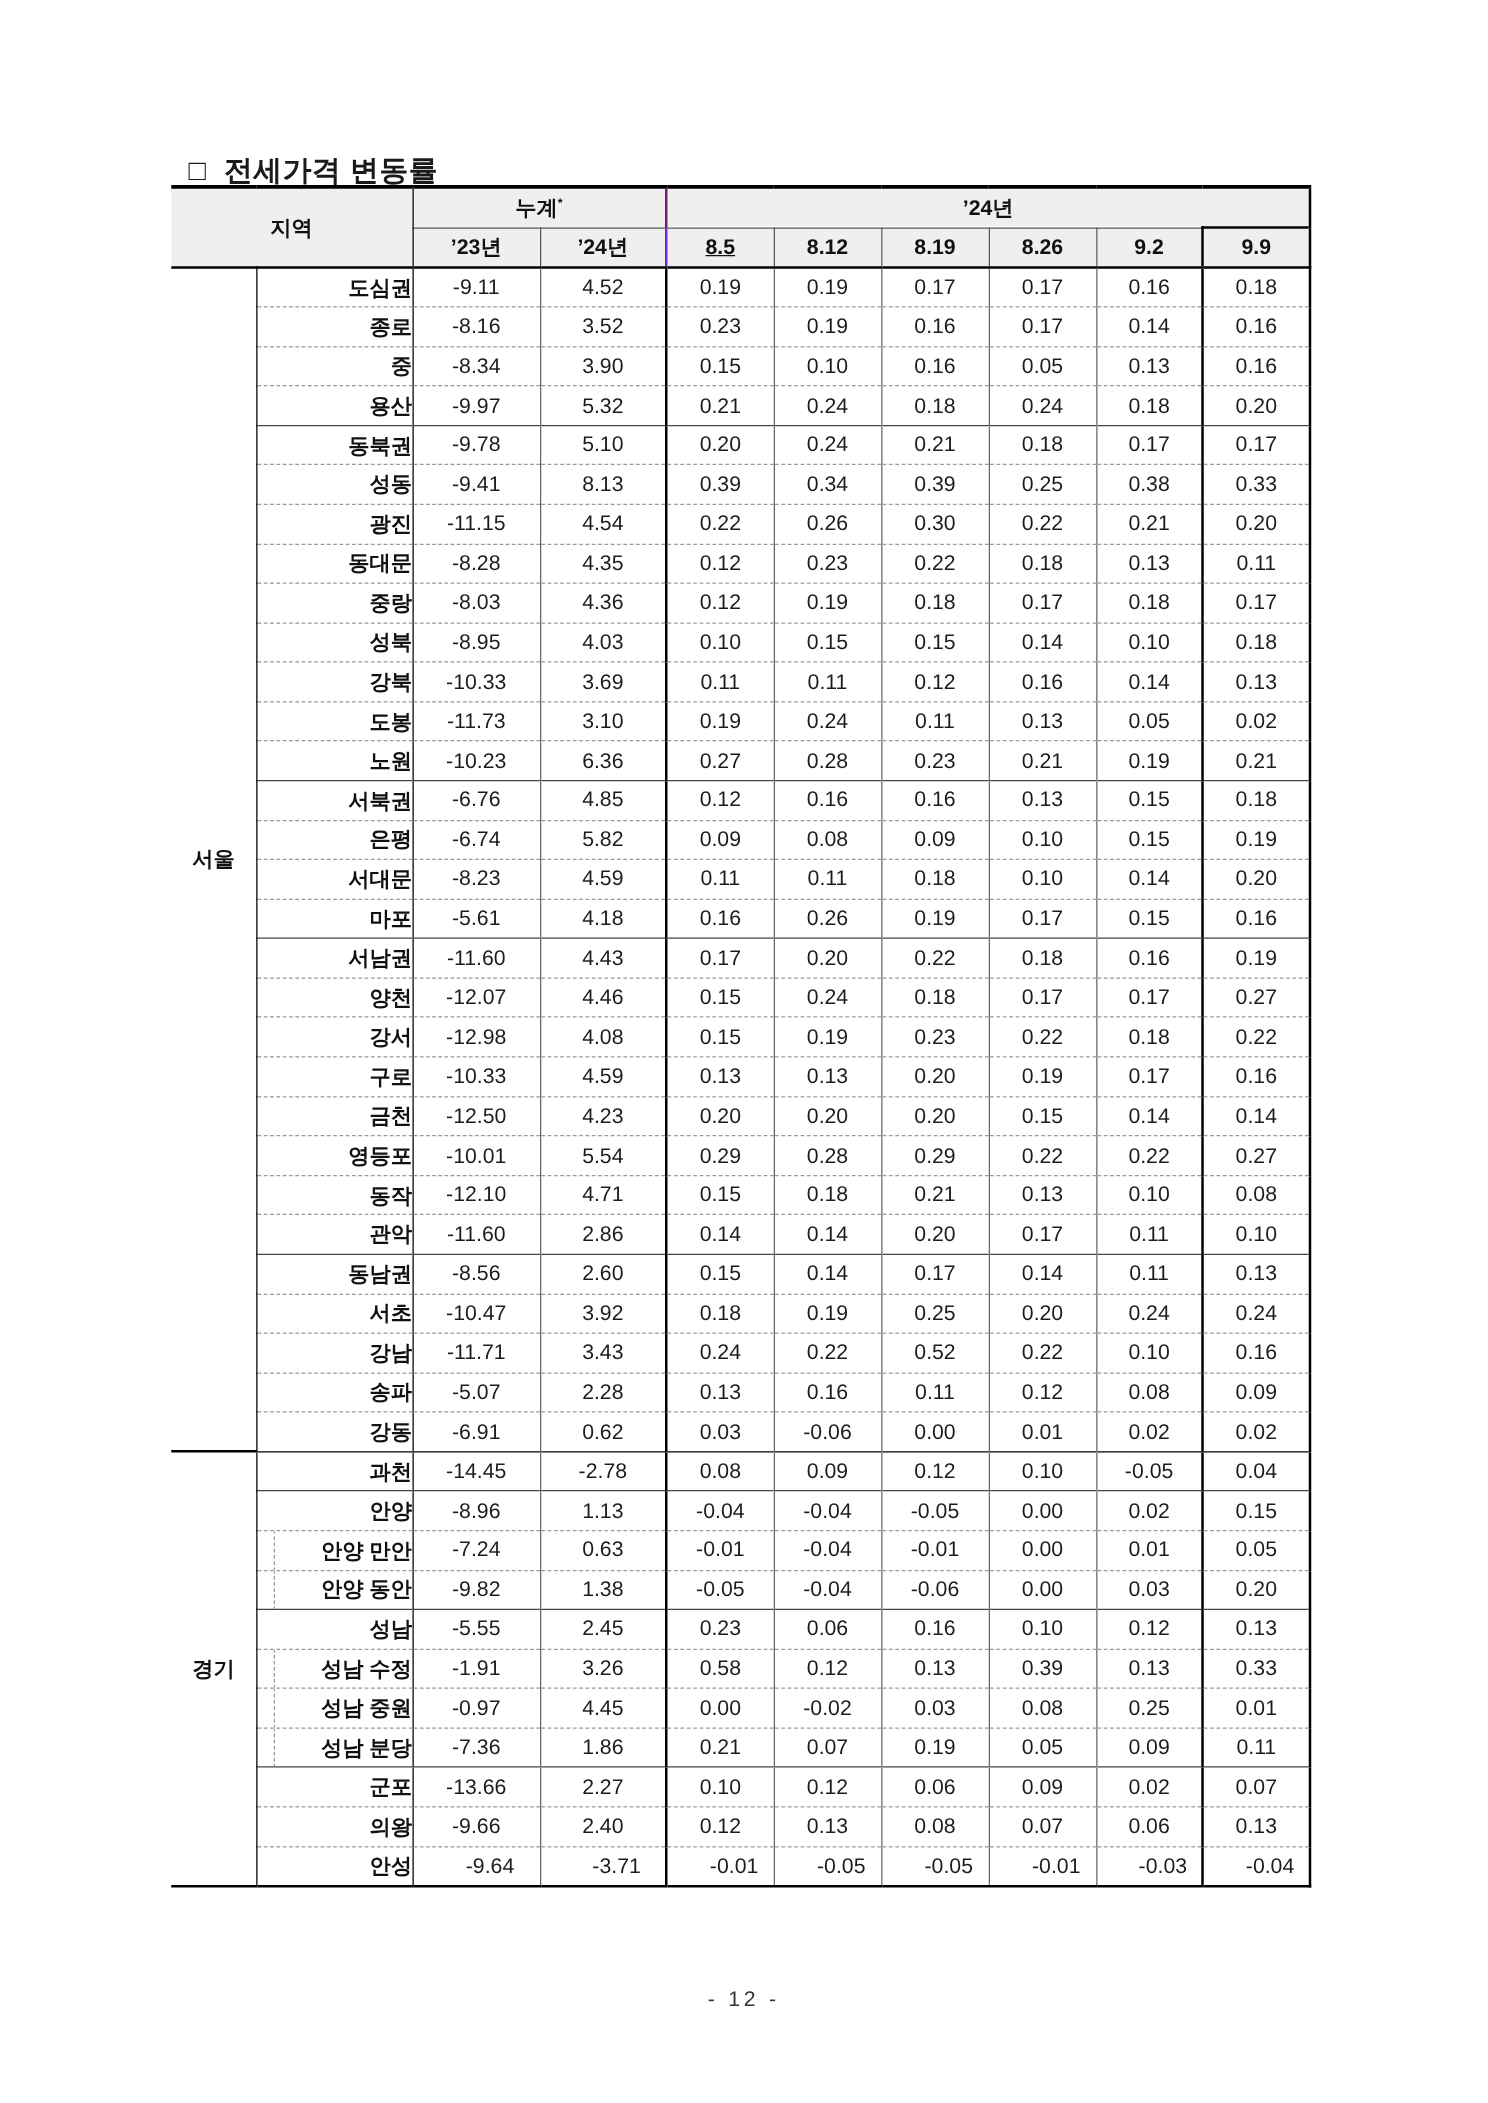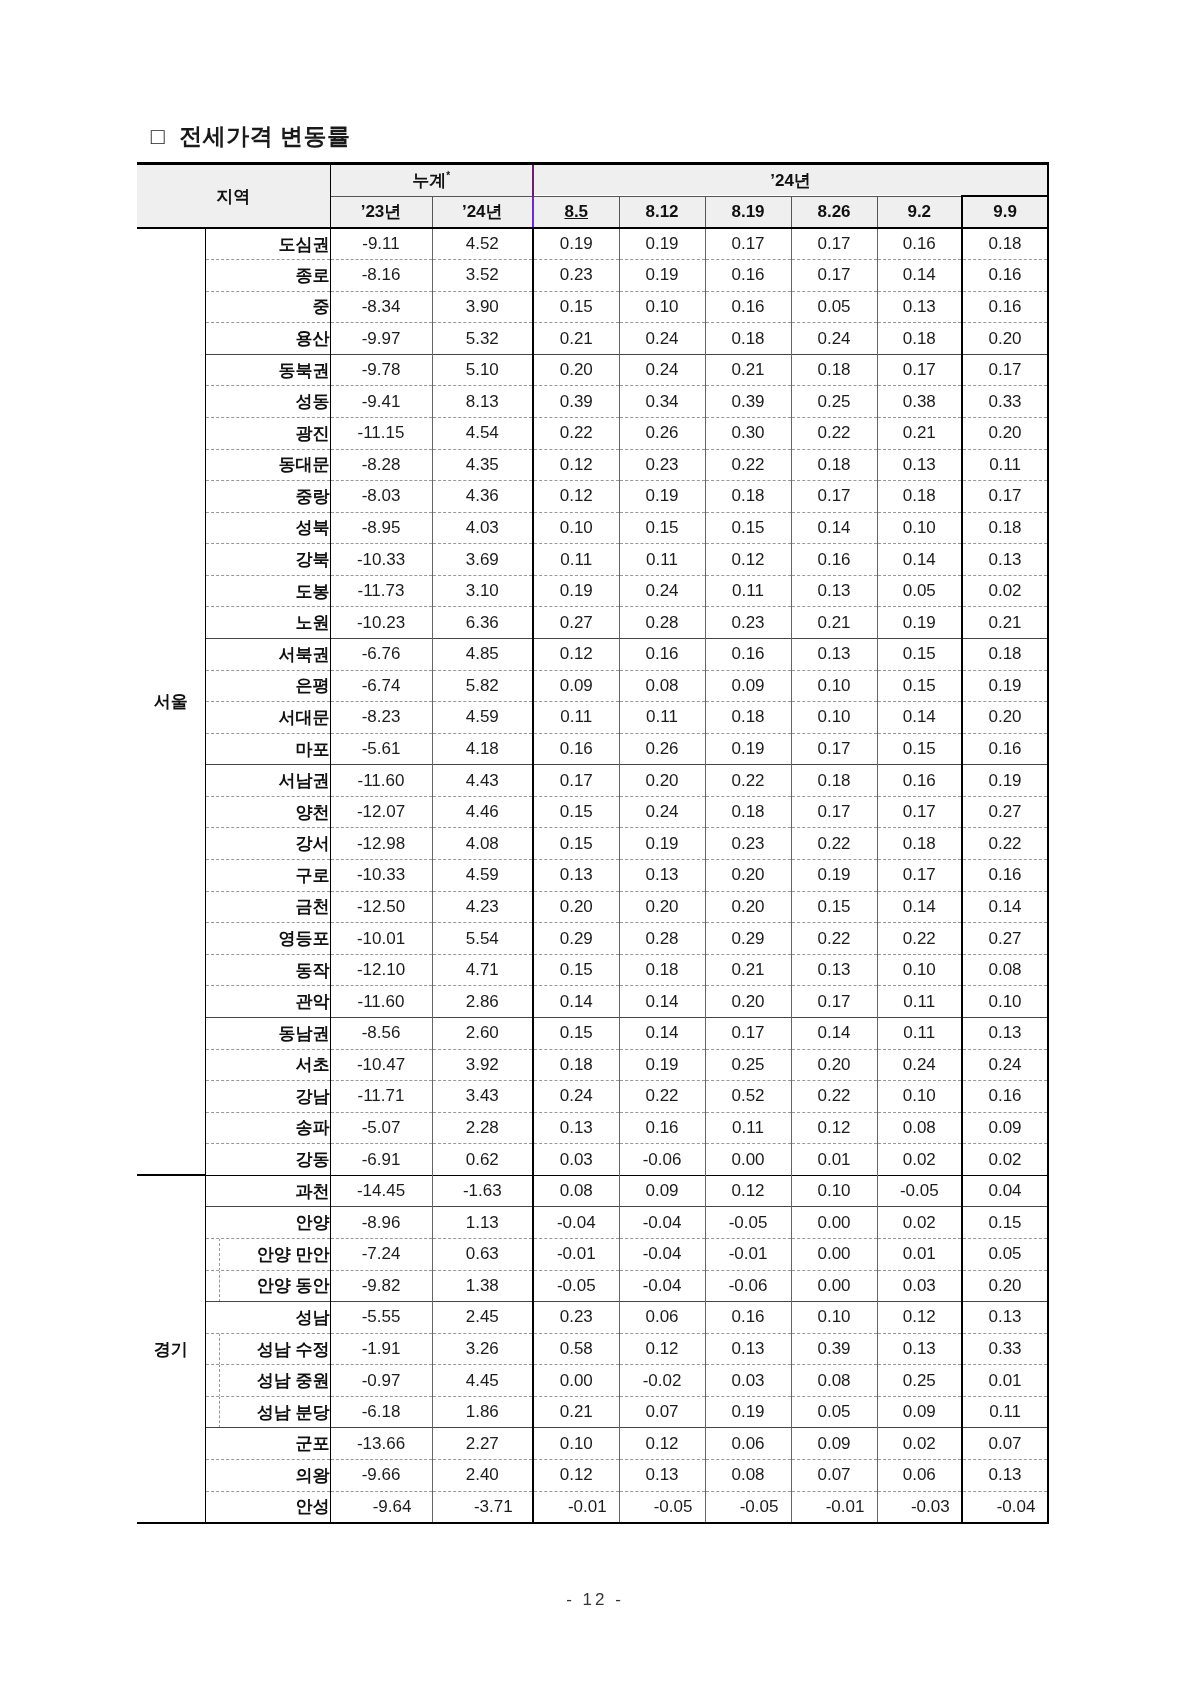--- a/index.html
+++ b/index.html
@@ -6,21 +6,21 @@
   body {
     width:1190px; height:1682px; background:#ffffff; position:relative;
     font-family:"Liberation Sans","DejaVu Sans",sans-serif; color:#111;
   }
   .title {
     position:absolute; left:137px; top:94px;
     font-size:23px; font-weight:bold; color:#1a1a1a; white-space:pre; letter-spacing:0.5px;
   }
   .title .bullet { margin-right:14px; font-weight:normal; }
   table.grid {
-    position:absolute; left:137px; top:162px; width:911px;
+    position:absolute; left:137px; top:148px; width:911px;
     border-collapse:collapse; table-layout:fixed;
   }
   table.grid th, table.grid td {
     padding:0; font-size:17px; overflow:hidden; white-space:nowrap;
   }
   thead th { background:#efefef; font-weight:bold; height:30px; text-align:center; vertical-align:middle; }
   tr.h1 > th { border-top:3px solid #000; }
   .h-region { border-right:1.5px solid #000; border-bottom:2px solid #000; }
   .h-nugye  { border-right:2px solid #701a75; border-bottom:1px solid #555; }
   .h-y24grp { border-bottom:1px solid #555; border-right:2px solid #000; }
@@ -427,21 +427,21 @@
         <td class="num c3">-0.06</td>
         <td class="num c4">0.00</td>
         <td class="num c5">0.01</td>
         <td class="num c6">0.02</td>
         <td class="num c7">0.02</td>
       </tr>
       <tr class="sep-province">
         <td class="province" rowspan="11">경기</td>
         <td class="region lv1">과천</td>
         <td class="num c0">-14.45</td>
-        <td class="num c1">-1.63</td>
+        <td class="num c1">-2.78</td>
         <td class="num c2">0.08</td>
         <td class="num c3">0.09</td>
         <td class="num c4">0.12</td>
         <td class="num c5">0.10</td>
         <td class="num c6">-0.05</td>
         <td class="num c7">0.04</td>
       </tr>
       <tr class="sep-solid">
         <td class="region lv1">안양</td>
         <td class="num c0">-8.96</td>
@@ -503,21 +503,21 @@
         <td class="num c1">4.45</td>
         <td class="num c2">0.00</td>
         <td class="num c3">-0.02</td>
         <td class="num c4">0.03</td>
         <td class="num c5">0.08</td>
         <td class="num c6">0.25</td>
         <td class="num c7">0.01</td>
       </tr>
       <tr class="sep-dashed">
         <td class="region lv2">성남 분당</td>
-        <td class="num c0">-6.18</td>
+        <td class="num c0">-7.36</td>
         <td class="num c1">1.86</td>
         <td class="num c2">0.21</td>
         <td class="num c3">0.07</td>
         <td class="num c4">0.19</td>
         <td class="num c5">0.05</td>
         <td class="num c6">0.09</td>
         <td class="num c7">0.11</td>
       </tr>
       <tr class="sep-solid">
         <td class="region lv1">군포</td>

